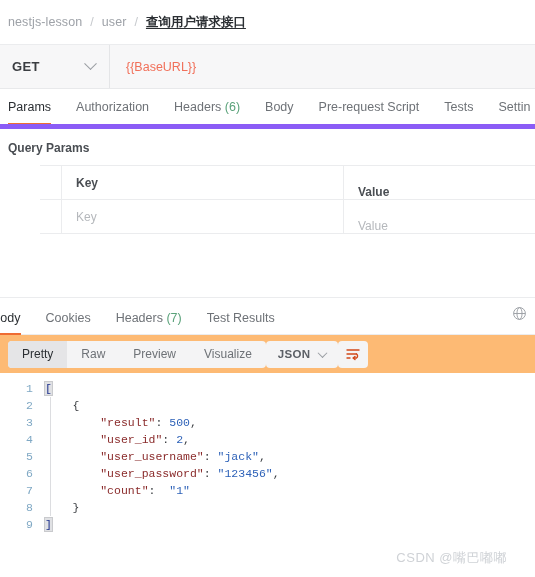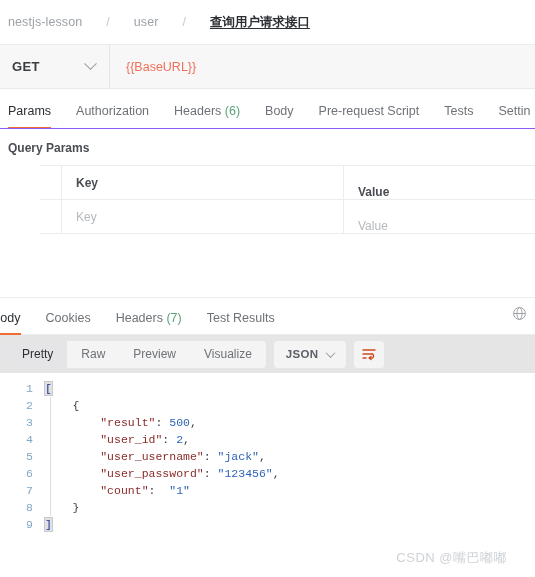--- a/index.html
+++ b/index.html
@@ -10,21 +10,21 @@
     overflow:hidden;
   }
   body { position:relative; }
 
   
   .breadcrumb-bar {
     height:44px;
     display:flex;
     align-items:center;
     padding-left:8px;
-    gap:24px;
+    gap:8px;
     background:#fff;
   }
   .bc-item {
     font-size:12.5px;
     color:#9ea2a8;
     letter-spacing:.1px;
   }
   .bc-sep { font-size:12.5px; color:#c6c9cd; }
   .bc-current {
     font-size:12.5px;
@@ -71,21 +71,21 @@
   }
   .url-var { color:#f1705a; }
   .url-path { color:#3a3d41; }
 
   
   .req-tabs {
     height:40px;
     display:flex;
     align-items:flex-end;
     padding-left:8px;
-    border-bottom:1px solid #8b5cf6;
+    border-bottom:5px solid #8b5cf6;
     background:#fff;
     overflow:hidden;
     white-space:nowrap;
   }
   .tab {
     font-size:12.5px;
     color:#6e7277;
     padding:0 13px 10px 0;
     margin-right:12px;
     position:relative;
@@ -155,22 +155,22 @@
     right:8px; bottom:9px;
     cursor:pointer;
   }
 
   
   .fmt-bar {
     height:38px;
     display:flex;
     align-items:center;
     padding:0 0 0 8px;
-    gap:8px;
-    background:#e5e5e5;
+    gap:0;
+    background:#fdba74;
   }
   .seg-group {
     display:flex;
     background:#f4f4f5;
     border-radius:4px;
     height:27px;
     overflow:hidden;
   }
   .seg {
     font-size:12px;

